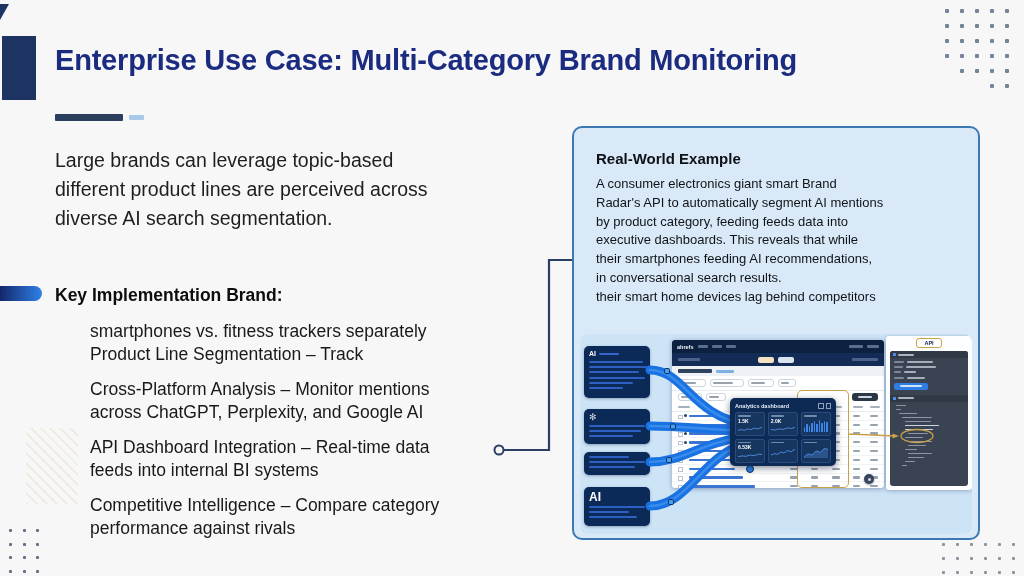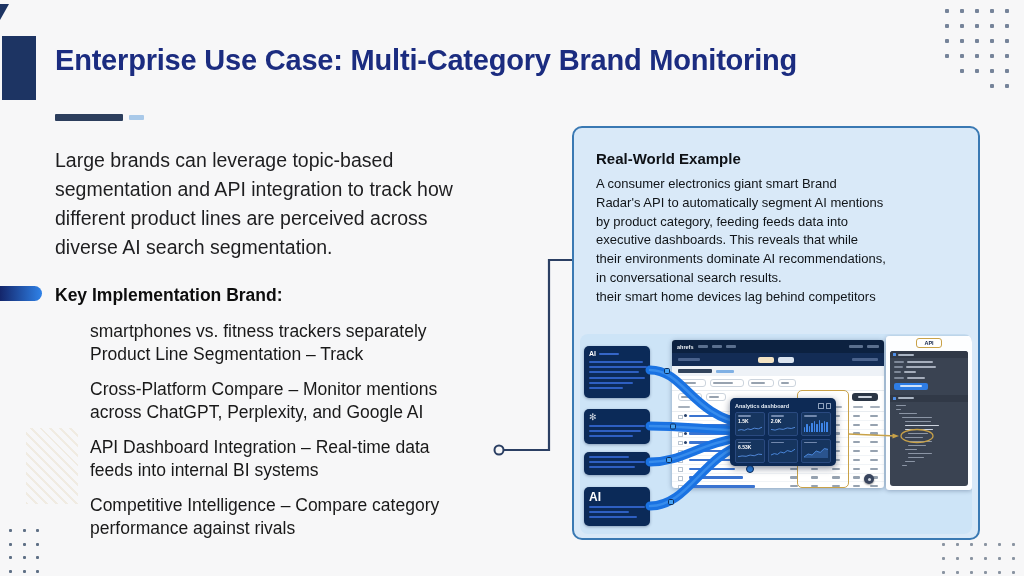--- a/index.html
+++ b/index.html
@@ -106,35 +106,34 @@
 <body>
 
 <div class="abs corner-notch"></div>
 <div class="abs accent-rect"></div>
 <div class="abs page-title">Enterprise Use Case: Multi-Category Brand Monitoring</div>
 <div class="abs rule-dark"></div>
 <div class="abs rule-light"></div>
 
 <div class="abs intro">
   <div>Large brands can leverage topic-based</div>
-  <div>segmentation and API integration to track how</div>
   <div>different product lines are perceived across</div>
   <div>diverse AI search segmentation.</div>
 </div>
 
 <div class="abs kp-bar"></div>
 <div class="abs kp-heading">Key Implementation Brand:</div>
 
 <div class="abs bullets">
   <div class="item">
     <div>smartphones vs. fitness trackers separately</div>
     <div>Product Line Segmentation – Track</div>
   </div>
   <div class="item">
-    <div>Cross-Platform Compare – Monitor mentions</div>
+    <div>Cross-Platform Analysis – Monitor mentions</div>
     <div>across ChatGPT, Perplexity, and Google AI</div>
   </div>
   <div class="item">
     <div>API Dashboard Integration – Real-time data</div>
     <div>feeds into internal BI systems</div>
   </div>
   <div class="item">
     <div>Competitive Intelligence – Compare category</div>
     <div>performance against rivals</div>
   </div>
@@ -145,21 +144,21 @@
   <circle cx="11" cy="200" r="4.5" fill="#f7f7f8" stroke="#2b3f63" stroke-width="2"></circle>
 </svg>
 
 <div class="abs panel">
   <div class="abs panel-heading">Real-World Example</div>
   <div class="abs panel-body">
     <div>A consumer electronics giant smart Brand</div>
     <div>Radar's API to automatically segment AI mentions</div>
     <div>by product category, feeding feeds data into</div>
     <div>executive dashboards. This reveals that while</div>
-    <div>their environments dominate AI recommendations,</div>
+    <div>their smartphones feeding AI recommendations,</div>
     <div>in conversational search results.</div>
     <div>their smart home devices lag behind competitors</div>
   </div>
 
   <div class="abs illus">
 
     <div class="src-card" style="left:4px;top:12px;width:66px;height:52px;">
       <div class="hdr">
           <span class="ai-label">AI</span>
           <span class="hdr-line"></span>

